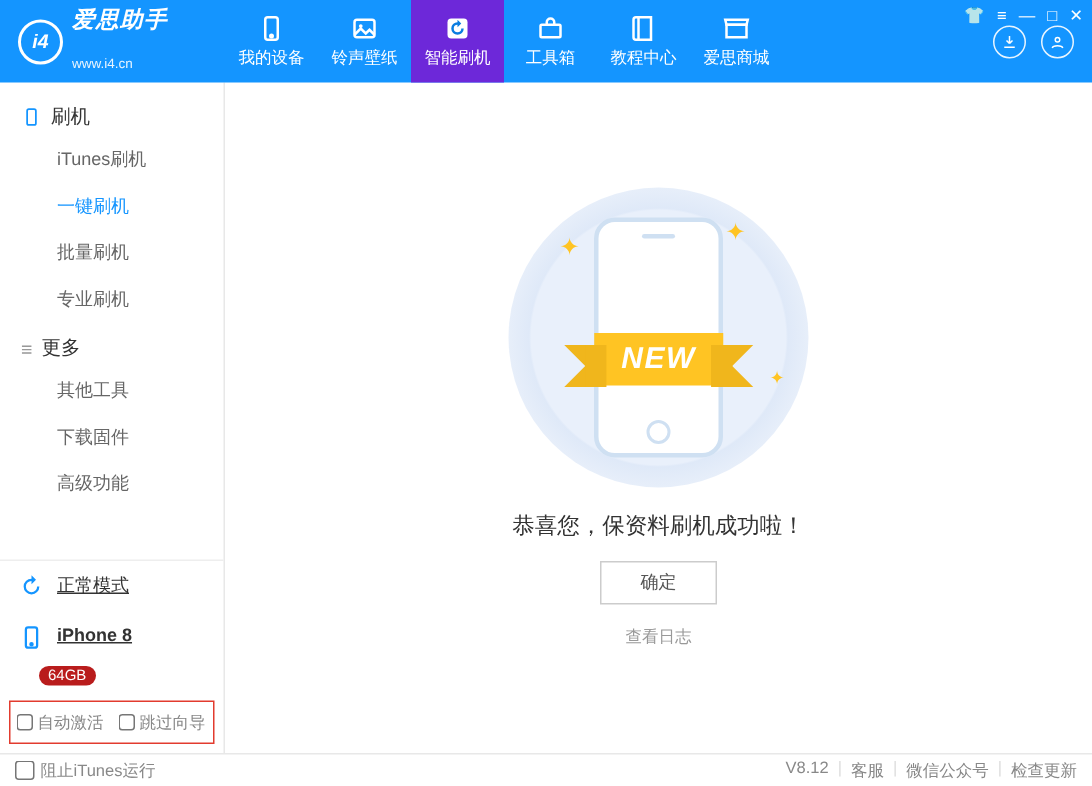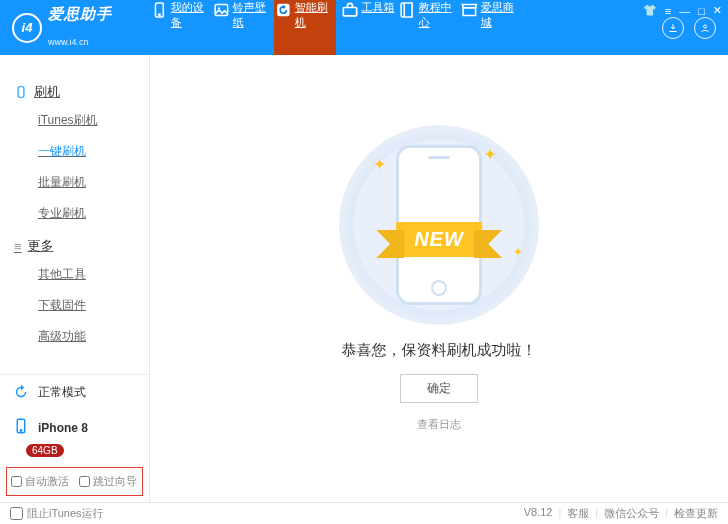--- a/index.html
+++ b/index.html
@@ -5,38 +5,38 @@
   * { margin: 0; padding: 0; box-sizing: border-box; font-family: "Microsoft YaHei", Arial, sans-serif; }
   body { width: 728px; height: 524px; background: #fff; overflow: hidden; font-size: 12px; color: #666; }
 
   
   .header { height: 55px; background: #1495ff; display: flex; align-items: stretch; position: relative; }
   .logo-block { width: 150px; display: flex; align-items: center; padding-left: 12px; color: #fff; }
   .logo-circle { width: 30px; height: 30px; border: 2px solid #fff; border-radius: 50%; display: flex; align-items: center; justify-content: center; font-weight: bold; font-style: italic; font-size: 13px; margin-right: 6px; }
   .logo-text .brand { font-size: 15px; font-weight: bold; letter-spacing: 1px; font-style: italic; line-height: 1; }
   .logo-text .url { font-size: 9px; opacity: .9; line-height: 1.3; margin-top: 16px; }
   .nav { display: flex; flex: 1; }
-  .nav-item { width: 62px; display: flex; align-items: flex-start; justify-content: center; color: #fff; font-size: 11px; gap: 2px; cursor: pointer; text-decoration: underline; }
-  .nav-item.active { background: #c2410c; }
+  .nav-item { width: 62px; display: flex; flex-direction: column; align-items: center; justify-content: center; color: #fff; font-size: 11px; gap: 2px; cursor: pointer; }
+  .nav-item.active { background: #6d28d9; }
   .nav-item svg, .nav-item .nic { width: 20px; height: 20px; }
   .winctrl { position: absolute; top: 4px; right: 6px; display: flex; gap: 8px; color: #fff; font-size: 11px; align-items: center; }
   .winctrl span { cursor: pointer; }
   .header-actions { display: flex; align-items: center; gap: 10px; padding: 0 12px; }
   .circ { width: 22px; height: 22px; border: 1.5px solid rgba(255,255,255,.9); border-radius: 50%; display: flex; align-items: center; justify-content: center; color: #fff; cursor: pointer; }
   .circ svg { width: 12px; height: 12px; }
 
   
   .body { display: flex; height: 447px; }
   .sidebar { width: 150px; border-right: 1px solid #e8e8e8; display: flex; flex-direction: column; }
-  .side-scroll { flex: 1; padding-top: 20px; text-decoration: underline; }
+  .side-scroll { flex: 1; padding-top: 6px; }
   .side-group { padding: 8px 14px 4px; color: #333; font-size: 13px; display: flex; align-items: center; gap: 6px; }
   .side-sub { padding: 7px 0 7px 38px; font-size: 12px; color: #666; cursor: pointer; }
   .side-sub.active { color: #1495ff; }
   .side-bottom { border-top: 1px solid #eee; }
-  .mode-row, .device-row { display: flex; align-items: flex-end; gap: 8px; padding: 8px 12px; font-size: 12px; color: #333; }
+  .mode-row, .device-row { display: flex; align-items: flex-start; gap: 8px; padding: 8px 12px; font-size: 12px; color: #333; text-decoration: underline; }
   .mode-icon { width: 18px; height: 18px; }
   .badge { display: inline-block; background: #b91c1c; color: #fff; font-size: 10px; padding: 1px 6px; border-radius: 8px; margin-left: 26px; margin-top: -2px; margin-bottom: 6px; }
   .opt-row { border: 1.5px solid #e23b2e; margin: 4px 6px 6px; padding: 6px 4px; display: flex; gap: 10px; font-size: 11px; color: #888; }
   .opt-row label { display: flex; align-items: center; gap: 3px; cursor: pointer; }
   .opt-row input { width: 11px; height: 11px; }
 
   
   .main { flex: 1; display: flex; flex-direction: column; align-items: center; justify-content: center; position: relative; }
   .illus { width: 200px; height: 200px; position: relative; }
   .halo { position: absolute; inset: 0; border-radius: 50%; background: radial-gradient(circle, #e9f0fb 0%, #e9f0fb 60%, #dfe9f8 61%, #fff 100%); }

